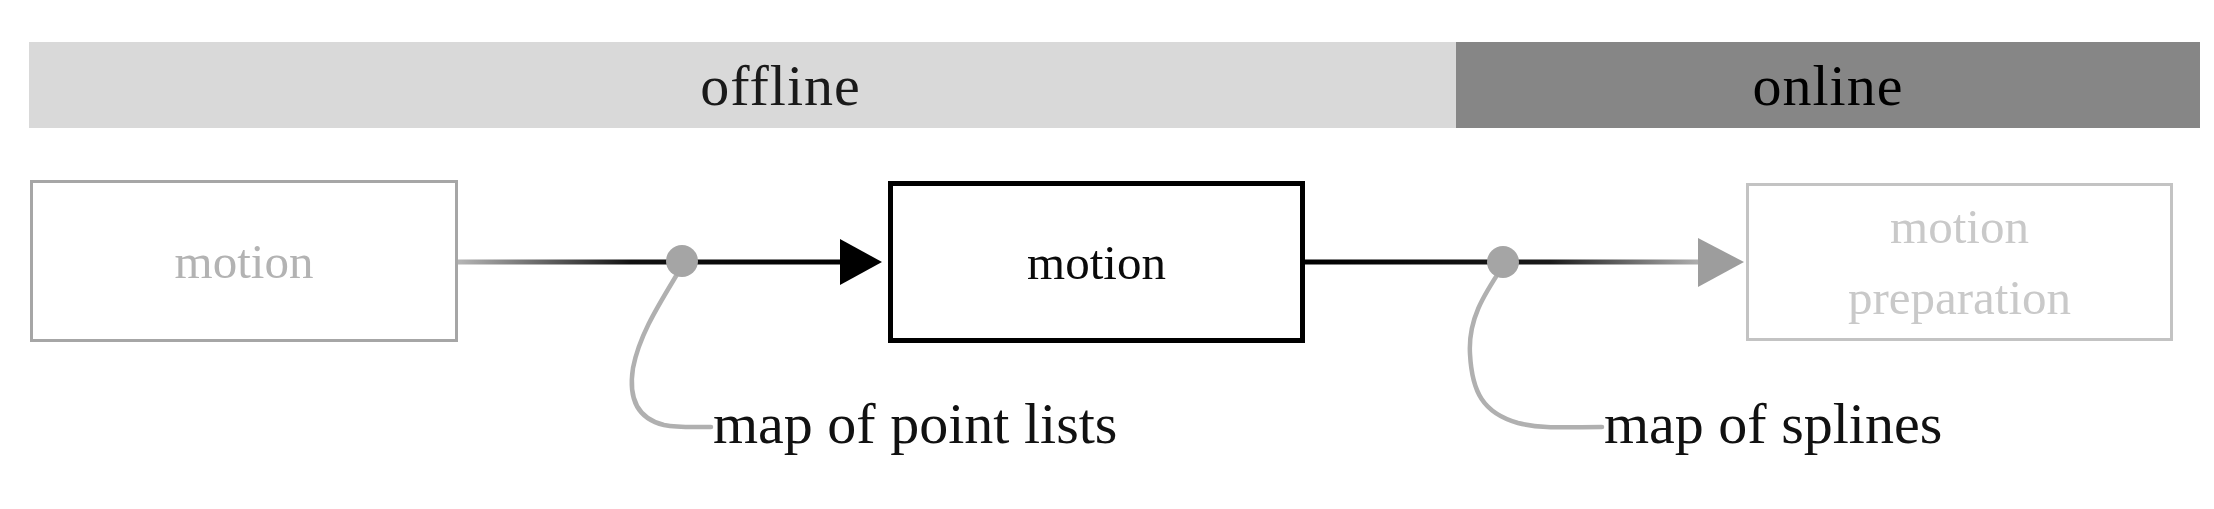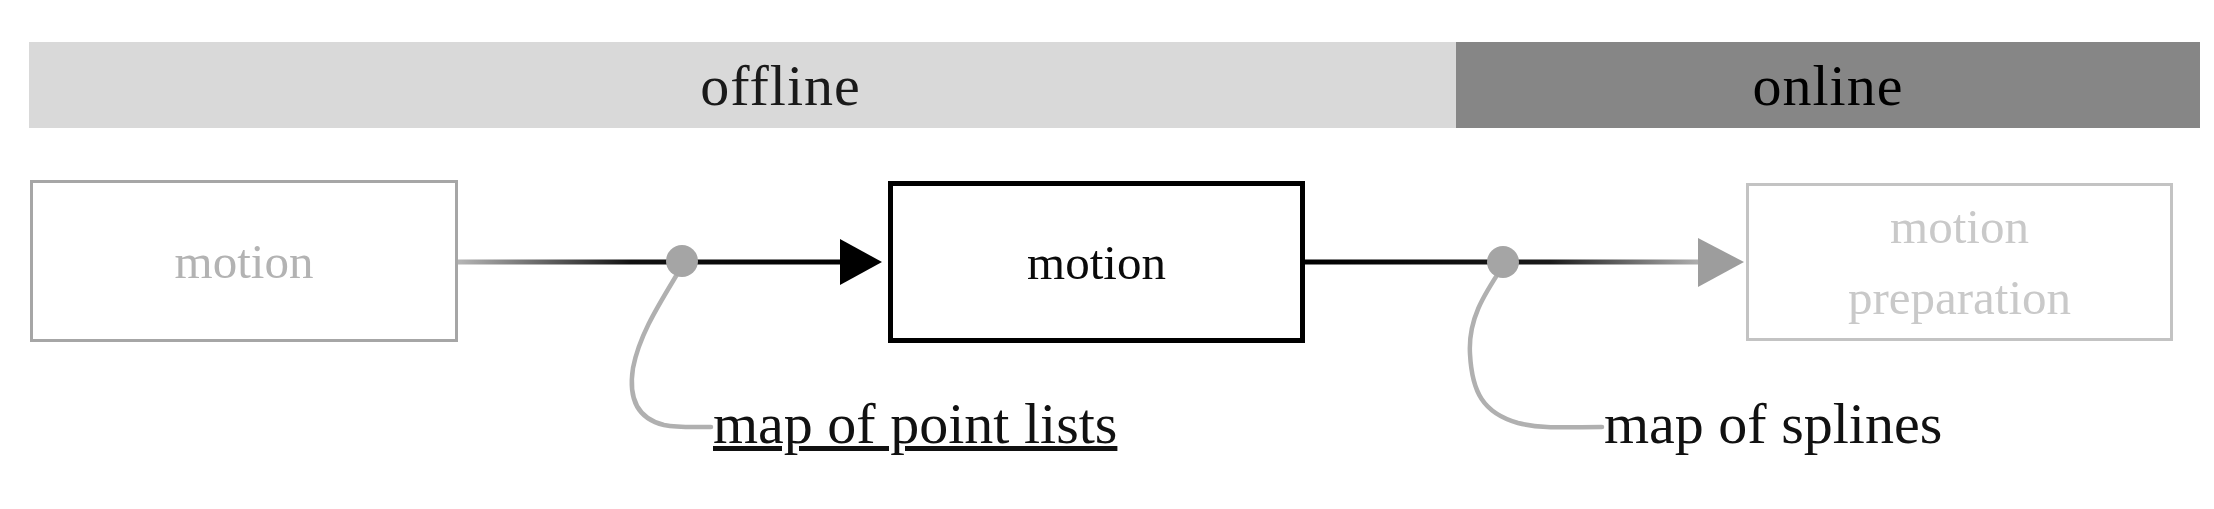--- a/index.html
+++ b/index.html
@@ -89,21 +89,21 @@
   }
 
   
   .edge-label {
     position: absolute;
     top: 390px;
     font-size: 58px;
     color: #111111;
     white-space: nowrap;
   }
-  .edge-label-1 { left: 713px; text-decoration: underline; }
+  .edge-label-1 { left: 713px; }
   .edge-label-2 { left: 1604px; text-align: center; }
 </style>
 </head>
 <body>
 
 <div class="canvas">
 
   <div class="phase-seg phase-offline">
     <span>offline</span>
   </div>

